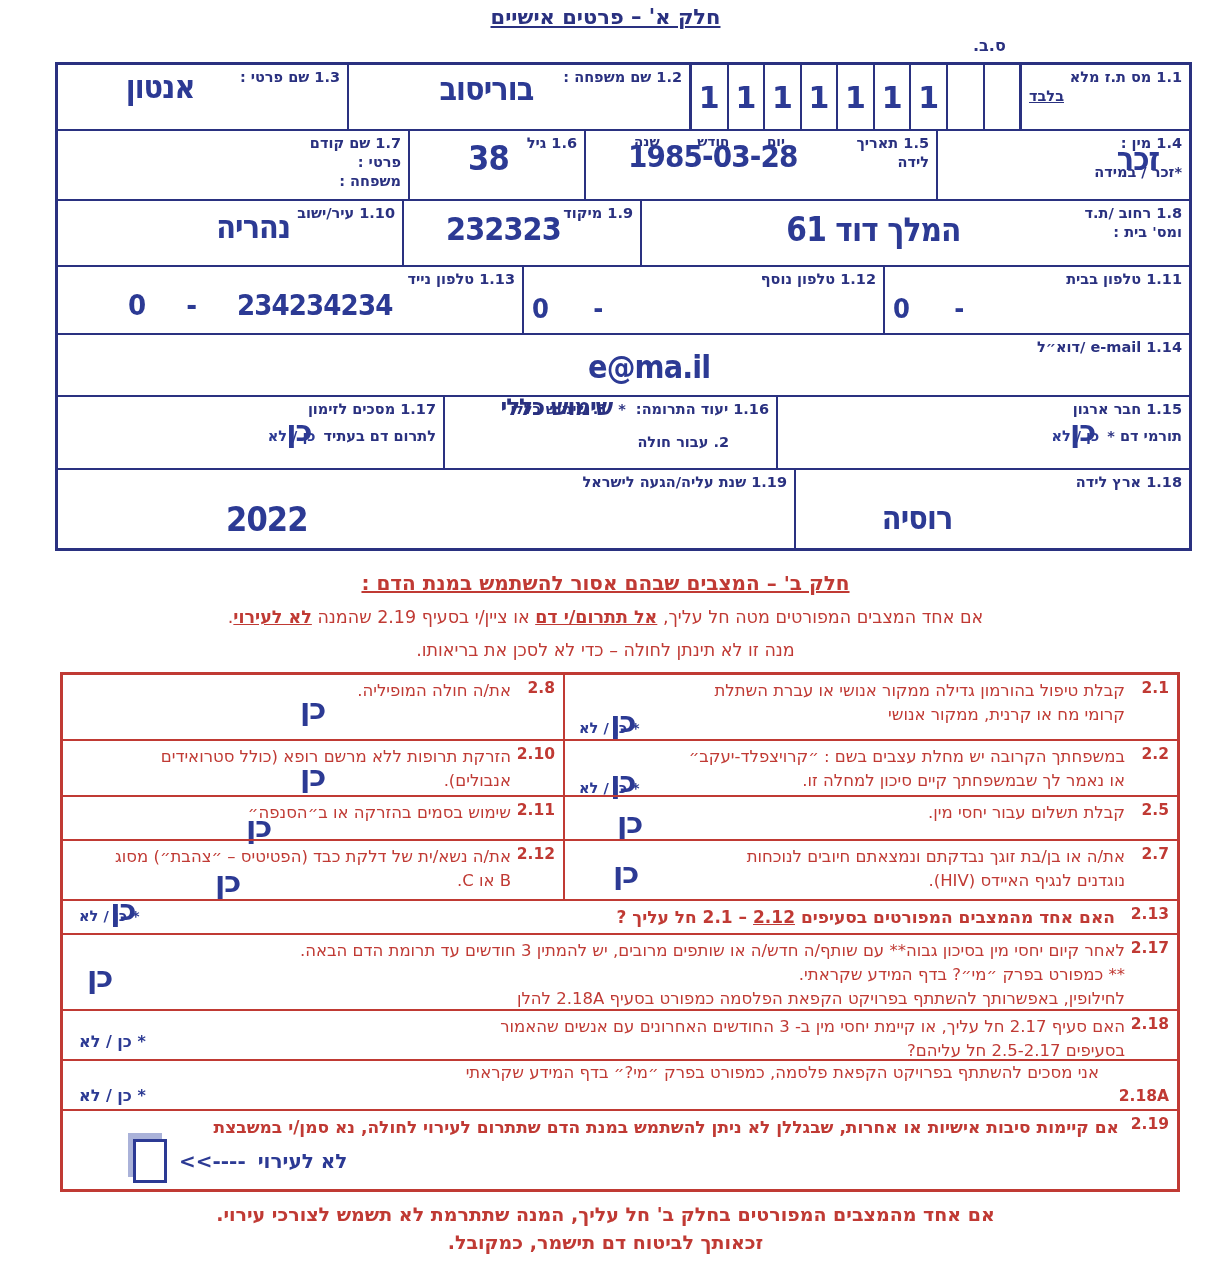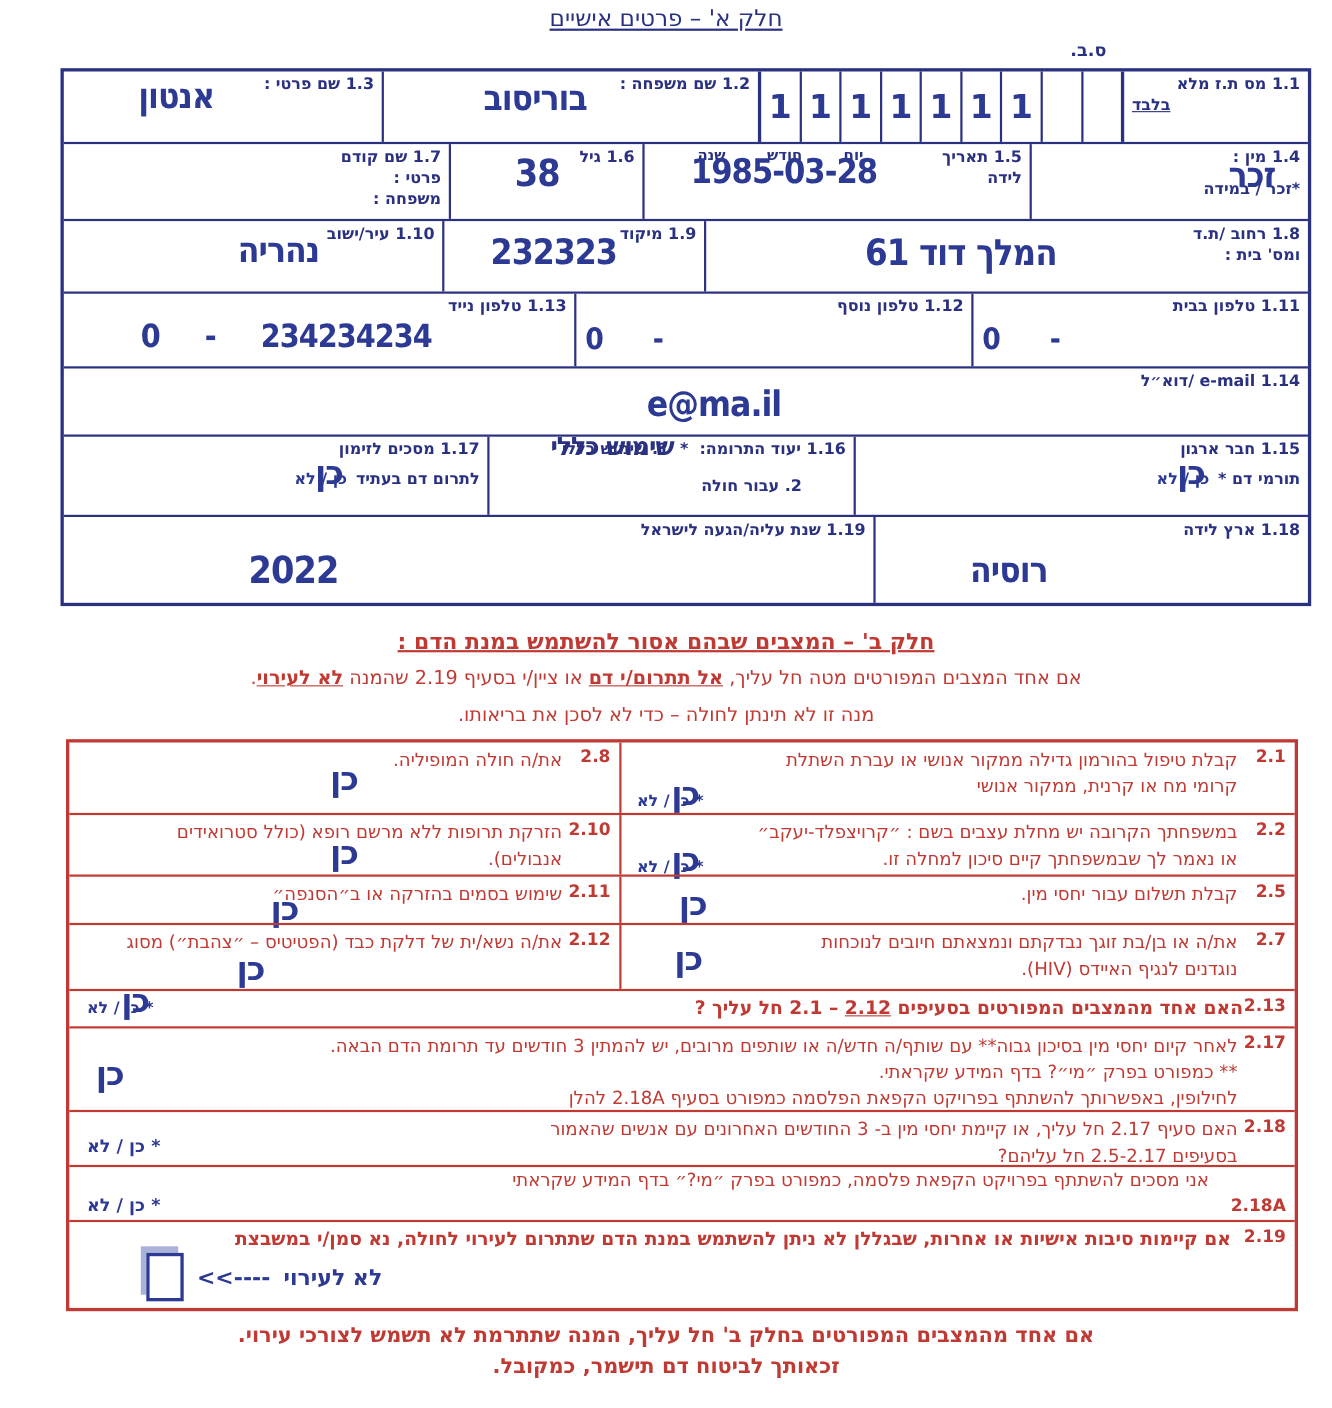--- a/index.html
+++ b/index.html
@@ -1,21 +1,21 @@
 <!DOCTYPE html>
 <html lang="he" style="--navy: #2a3180; --blue: #2c3a94; --red: #c03a34; --reddark: #b5302b; --shadow: #aab2d9;"><head>
 <meta charset="utf-8">
 <style>
   *{box-sizing:border-box;margin:0;padding:0}
   body{background:#fff}
   .page{position:relative;width:1211px;height:1280px;background:#fff;overflow:hidden;
         direction:rtl;font-family:"DejaVu Sans",sans-serif;}
   
   .a-title{position:absolute;top:5px;left:0;width:100%;text-align:center;
-           color:var(--navy);font-weight:normal;font-size:21px;text-decoration:underline}
+           color:var(--navy);font-weight:bold;font-size:21px;text-decoration:underline}
   .sb{position:absolute;left:973px;top:36px;font-size:16px;font-weight:bold;color:var(--navy)}
   .tableA{position:absolute;left:55px;top:62px;width:1137px;border:3px solid var(--navy);
           display:flex;flex-direction:column;background:#fff}
   .arow{display:flex;border-top:2px solid var(--navy)}
   .arow:first-child{border-top:none}
   .acell{position:relative;border-left:2px solid var(--navy);padding:3px 7px}
   .acell:last-child{border-left:none}
   .bthick{border-left-width:3px}
   .p0{padding:0}
   .lab{font-size:14.5px;font-weight:bold;color:var(--navy);line-height:1.3}
@@ -55,21 +55,21 @@
   .tableB{position:absolute;left:60px;top:672px;width:1120px;border:3px solid var(--red);
           display:flex;flex-direction:column;background:#fff}
   .brow{position:relative;display:flex;border-top:2px solid var(--red)}
   .brow:first-child{border-top:none}
   .bcell{position:relative}
   .bw612{width:612px}.bw502{width:502px;border-right:2px solid var(--red)}
   .bh64{height:64px}.bh56{height:56px}.bh44{height:44px}.bh60{height:60px}.bh34{height:34px}
   .bh76{height:76px}.bh50{height:50px}.bh80{height:80px}
   .bnum{position:absolute;right:8px;top:4px;color:var(--red);font-weight:bold;font-size:15.5px}
   .btext{padding:4px 52px 0 8px;color:var(--red);font-size:16.5px;line-height:1.45}
-  .bbold{font-weight:bold;font-size:17px;padding-right:47px}
+  .bbold{font-weight:bold;font-size:17px;padding-right:62px}
   .byes{position:absolute;color:var(--blue);font-weight:bold;font-size:30px;letter-spacing:-1px}
   .ansbox{position:absolute;font-size:15px;font-weight:bold;color:var(--blue);white-space:nowrap}
   .optplain{position:absolute;color:var(--blue);font-weight:bold;font-size:16px;white-space:nowrap}
   .bhead{text-align:center;font-weight:bold;color:var(--red);font-size:16.5px;padding-top:3px}
   .b219wrap{position:absolute;left:70px;bottom:6px;display:flex;direction:ltr;
             align-items:center;gap:12px}
   .chk{width:34px;height:44px;border:3px solid var(--blue);background:#fff;
        box-shadow:-5px -6px 0 0 var(--shadow)}
   .b219lbl{color:var(--blue);font-weight:bold;font-size:20px}
   .b219arrow{direction:ltr;unicode-bidi:bidi-override;color:var(--blue);font-weight:bold;font-size:20px}
@@ -297,20 +297,21 @@
         <div class="btext">
           <div>את/ה או בן/בת זוגך נבדקתם ונמצאתם חיובים לנוכחות</div>
           <div>נוגדנים לנגיף האיידס (HIV).</div>
         </div>
         <div class="byes" style="left:48px;top:14px">כן</div>
       </div>
       <div class="bcell bw502">
         <div class="bnum">2.12</div>
         <div class="btext">
           <div>את/ה נשא/ית של דלקת כבד (הפטיטיס – ״צהבת״) מסוג</div>
+          <div style="padding-left:40px">B או C.</div>
         </div>
         <div class="byes" style="left:152px;bottom:0">כן</div>
       </div>
     </div>
 
     <div class="brow bh34">
       <div class="bcell" style="width:100%">
         <div class="bnum">2.13</div>
         <div class="btext bbold">
           <span>האם אחד מהמצבים המפורטים בסעיפים </span><span class="u">2.12</span><span> – 2.1 חל עליך ?</span>

